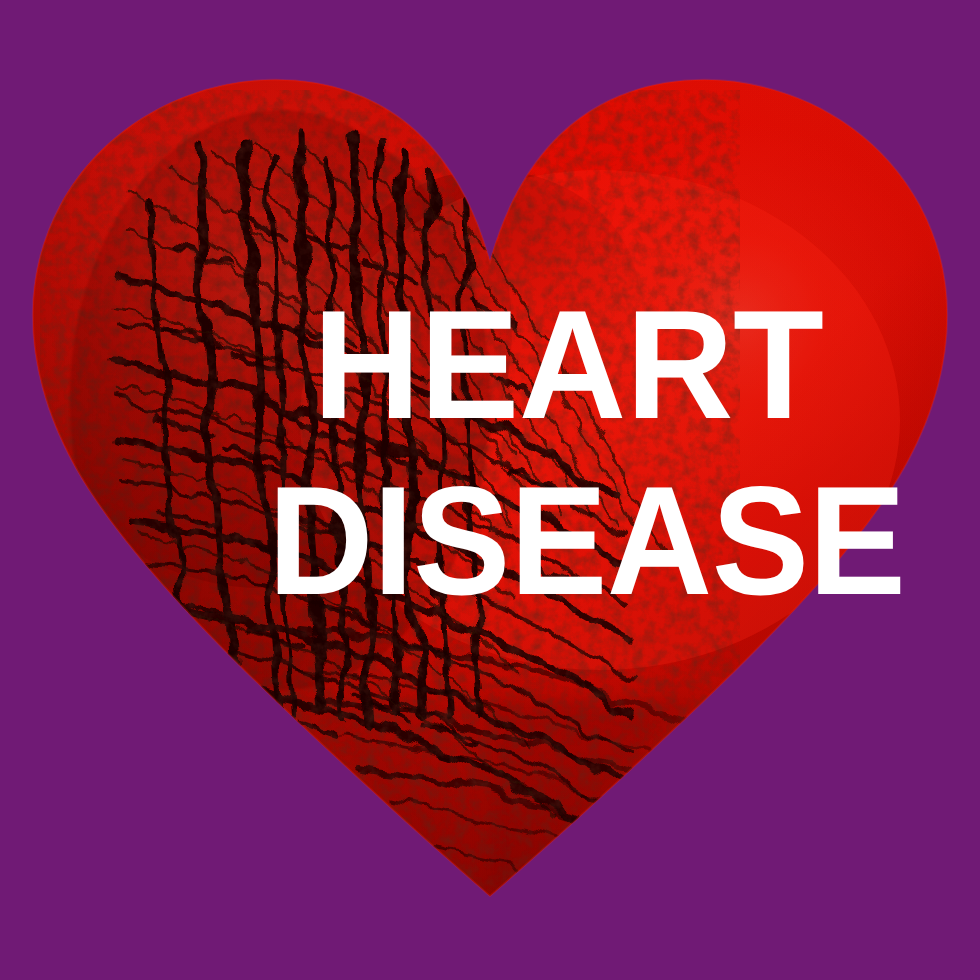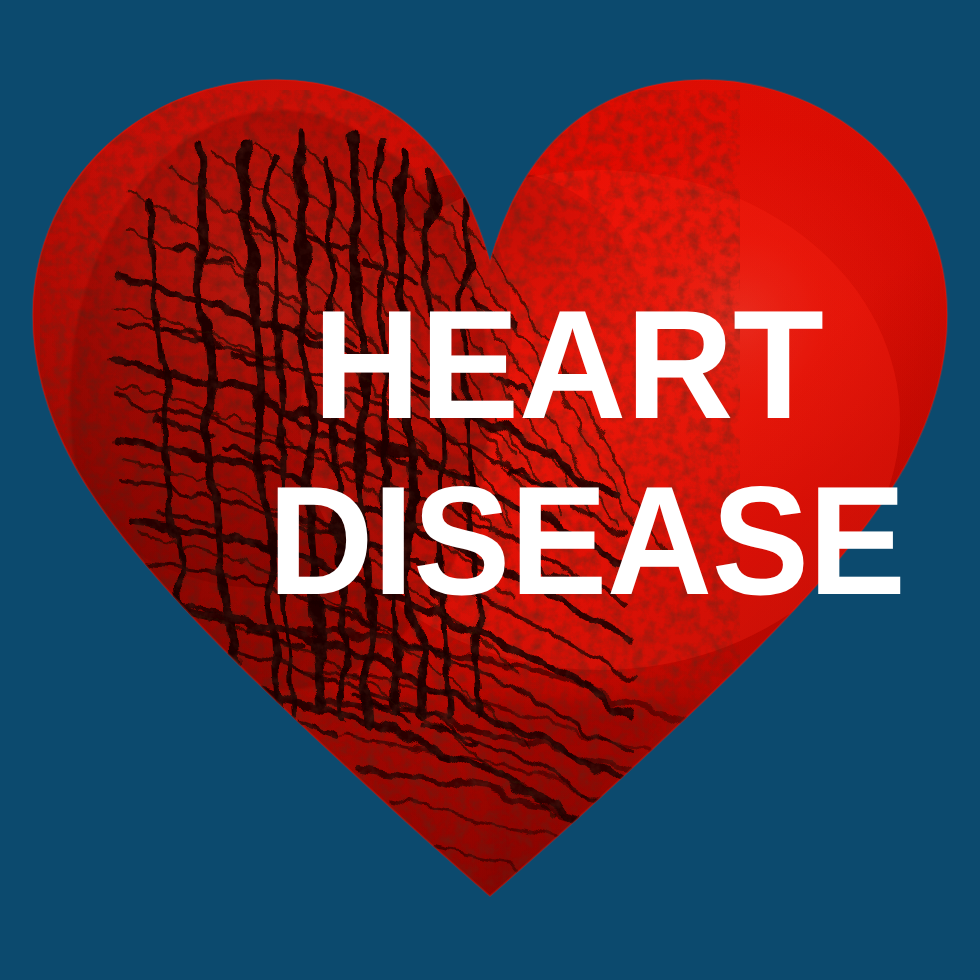--- a/index.html
+++ b/index.html
@@ -11,21 +11,21 @@
   body {
     width: 980px;
     height: 980px;
     overflow: hidden;
     font-family: "Liberation Sans", sans-serif;
   }
   #poster {
     position: relative;
     width: 980px;
     height: 980px;
-    background: #0c4a6e;
+    background: #701a75;
   }
   #heart-svg {
     position: absolute;
     left: 0;
     top: 0;
     width: 980px;
     height: 980px;
     display: block;
   }
   .headline-block {

